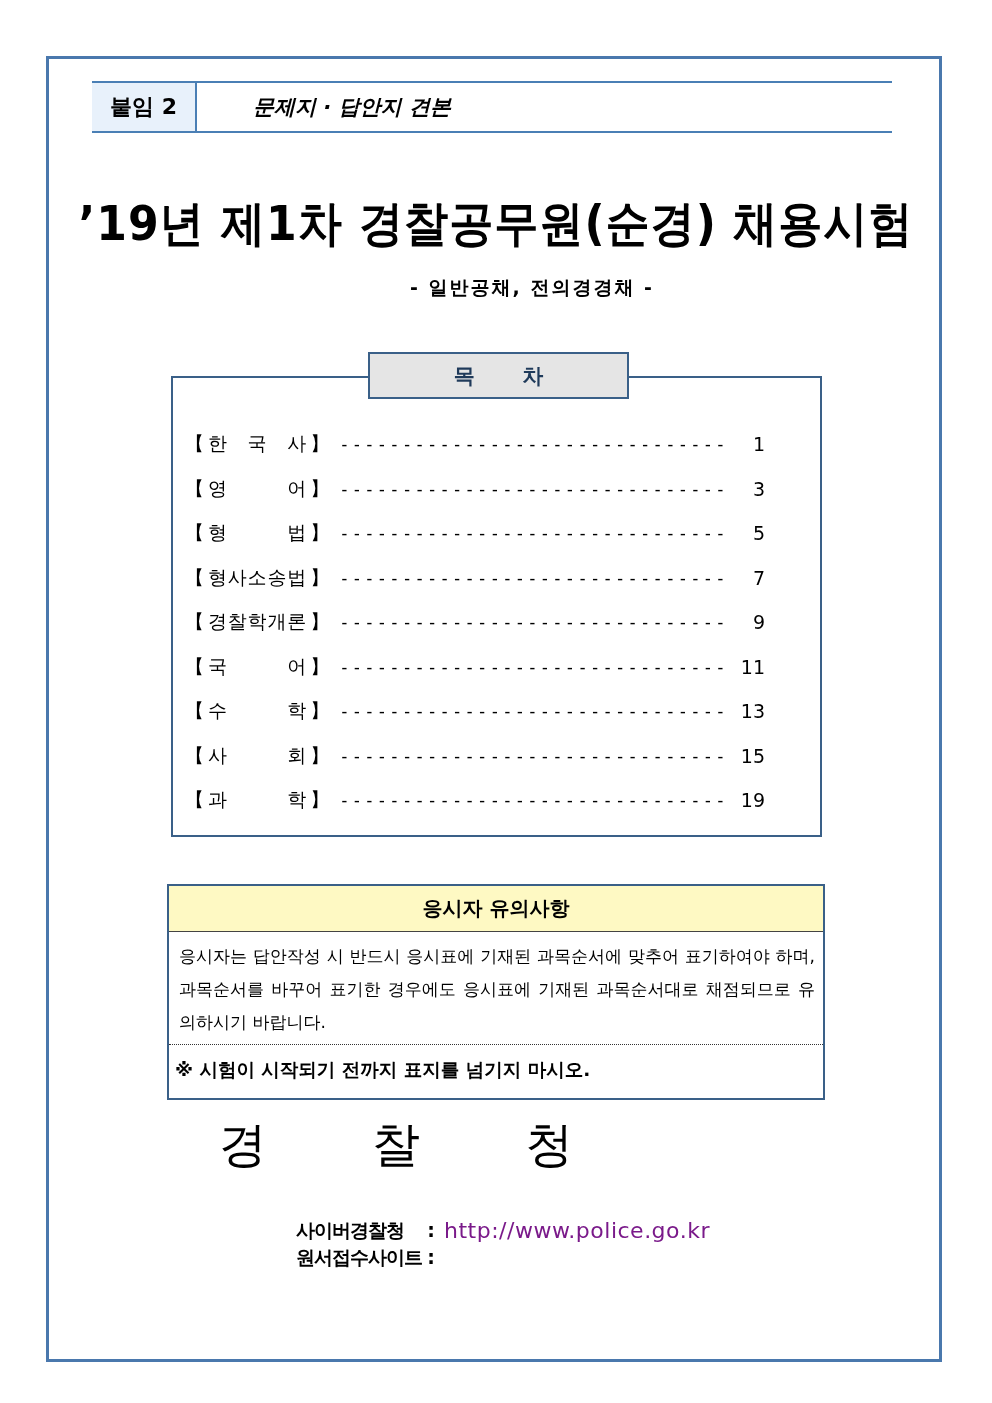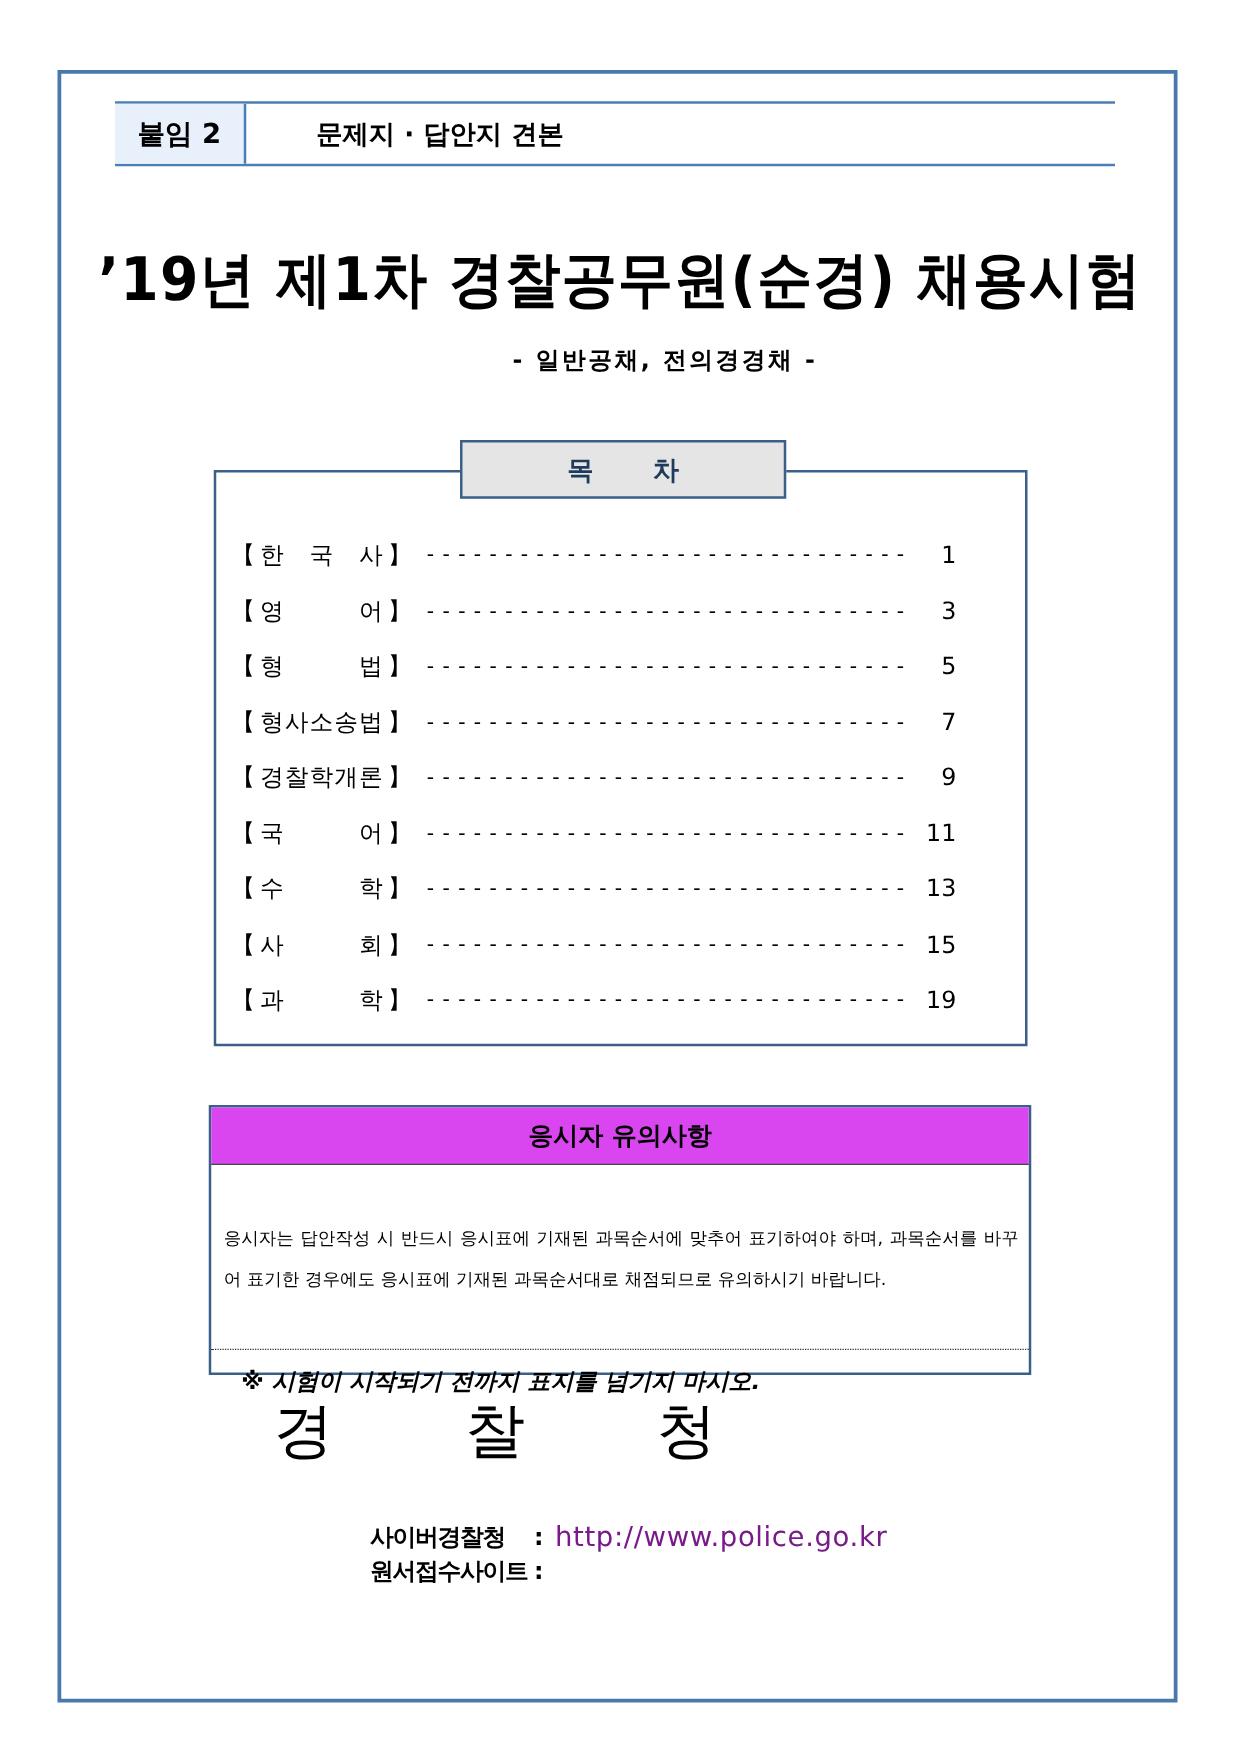--- a/index.html
+++ b/index.html
@@ -1,39 +1,39 @@
 <!DOCTYPE html>
 <html><head>
   <meta charset="utf-8">
   <style>
     html, body { margin: 0; padding: 0; background: #ffffff; }
     body { width: 992px; height: 1403px; position: relative; font-family: "DejaVu Sans", sans-serif; color: #000; overflow: hidden; }
     .page-frame { position: absolute; left: 46px; top: 56px; width: 896px; height: 1306px; border: 3px solid #4a78ad; box-sizing: border-box; }
 
     .attach-bar { position: absolute; left: 92px; top: 81px; width: 800px; height: 52px; border-top: 2px solid #4a7fb5; border-bottom: 2px solid #4a7fb5; box-sizing: border-box; display: flex; gap: 44px; }
     .attach-label { width: 105px; background: #e8f1fb; border-right: 2px solid #4a7fb5; display: flex; align-items: center; justify-content: center; font-weight: bold; font-size: 22px; box-sizing: border-box; }
-    .attach-title { padding-left: 12px; display: flex; align-items: center; font-weight: bold; font-size: 21px; }
+    .attach-title { padding-left: 12px; display: flex; align-items: center; font-weight: bold; font-size: 21px; font-style: italic; }
 
     .main-title { position: absolute; left: 0; top: 192px; width: 992px; text-align: center; font-size: 48px; font-weight: bold; letter-spacing: 1px; transform: scaleX(0.92); }
     .sub-title { position: absolute; left: 0; top: 275px; width: 992px; text-align: center; font-size: 19px; font-weight: bold; letter-spacing: 2px; padding-left: 36px; }
 
     .toc-box { position: absolute; left: 171px; top: 376px; width: 651px; height: 461px; border: 2px solid #3a6088; box-sizing: border-box; }
     .toc-title { position: absolute; left: 368px; top: 352px; width: 261px; height: 47px; background: #e5e5e5; border: 2px solid #3a6088; box-sizing: border-box; display: flex; align-items: center; justify-content: center; font-size: 21px; font-weight: bold; color: #1f3a5a; word-spacing: 40px; z-index: 2; }
     .toc-list { position: absolute; left: 185px; top: 422px; width: 580px; }
     .toc-row { height: 44.5px; display: flex; align-items: center; font-size: 19px; font-family: "DejaVu Sans", sans-serif; }
     .toc-subject { width: 145px; display: flex; justify-content: space-between; }
     .toc-subject .name { flex: 1; display: flex; justify-content: space-between; padding: 0 4px; }
     .toc-leader { width: 388px; overflow: hidden; white-space: nowrap; letter-spacing: 2.3px; margin-left: 10px; font-family: "DejaVu Sans Mono", monospace; font-size: 17px; }
     .toc-page { width: 40px; text-align: right; }
 
     .notice-box { position: absolute; left: 167px; top: 884px; width: 658px; height: 216px; border: 2px solid #3a6088; box-sizing: border-box; }
-    .notice-head { height: 45px; background: #d946ef; border-bottom: 1.5px solid #444; display: flex; align-items: center; justify-content: center; font-size: 20px; font-weight: bold; }
-    .notice-body { padding: 8px 8px 0 10px; height: 112px; box-sizing: border-box; font-size: 14px; line-height: 33px; text-align: justify; text-align-last: left; margin-top: 35px; }
+    .notice-head { height: 45px; background: #fef9c3; border-bottom: 1.5px solid #444; display: flex; align-items: center; justify-content: center; font-size: 20px; font-weight: bold; }
+    .notice-body { padding: 8px 8px 0 10px; height: 112px; box-sizing: border-box; font-size: 17px; line-height: 33px; text-align: justify; text-align-last: left; }
     .notice-sep { border-top: 1.5px dotted #333; margin: 0; }
-    .notice-warn { height: 48px; display: flex; align-items: center; padding-left: 24px; font-weight: bold; font-size: 18.5px; font-style: italic; }
+    .notice-warn { height: 48px; display: flex; align-items: center; padding-left: 6px; font-weight: bold; font-size: 18.5px; }
 
     .agency { position: absolute; left: 0; top: 1113px; width: 792px; text-align: center; font-size: 48px; font-weight: normal; word-spacing: 90px; }
     .links { position: absolute; left: 296px; top: 1217px; font-weight: bold; font-size: 19px; line-height: 27px; }
     .link-row { display: flex; white-space: nowrap; }
     .link-label { width: 122px; display: inline-block; letter-spacing: -1px; }
     .link-colon { width: 26px; display: inline-block; text-align: center; }
     .link-url { color: #7a1a8a; font-weight: normal; font-size: 22px; letter-spacing: 0.5px; }
   </style>
 </head>
 <body>

